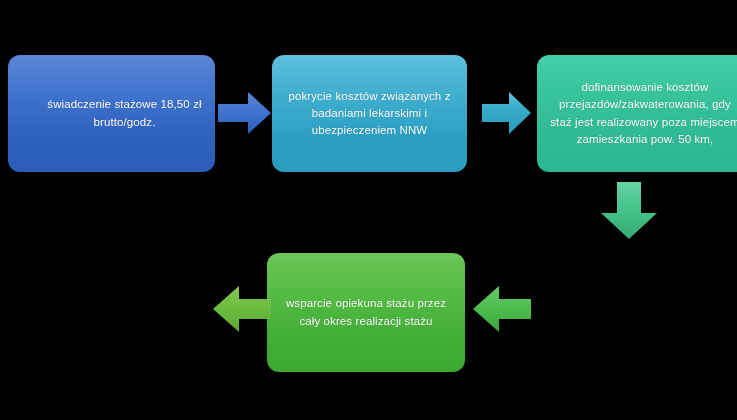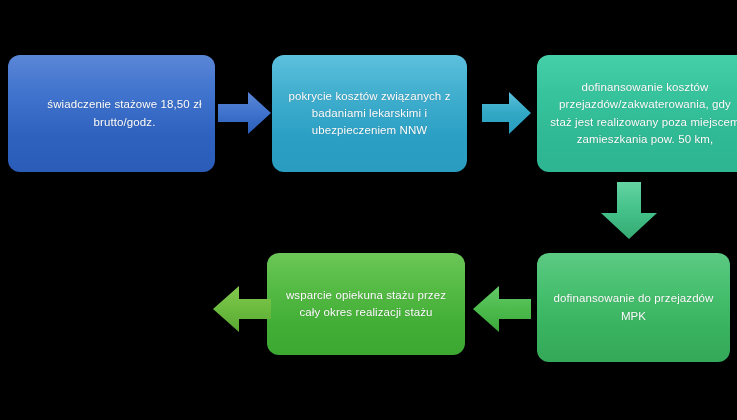--- a/index.html
+++ b/index.html
@@ -52,21 +52,21 @@
   #node-3 {
     left: 537px; top: 55px; width: 216px; height: 117px;
     background: linear-gradient(180deg, #46cfa8 0%, #37c49d 32%, #2fb994 70%, #2eb591 100%);
   }
   
   #node-4 {
     left: 537px; top: 253px; width: 193px; height: 109px;
     background: linear-gradient(180deg, #5cc983 0%, #47c06f 34%, #39b25f 70%, #34a959 100%);
   }
   #node-5 {
-    left: 267px; top: 253px; width: 198px; height: 102px;
+    left: 267px; top: 253px; width: 198px; height: 119px;
     background: linear-gradient(180deg, #6cc657 0%, #55bb45 34%, #42ae36 70%, #3ca832 100%);
   }
   #node-6 {
     left: 8px; top: 253px; width: 197px; height: 109px;
     background: linear-gradient(180deg, #8dc25e 0%, #7eba4d 34%, #72b142 70%, #6dad3e 100%);
   }
   .arrow {
     position: absolute;
   }
   .arrow svg { display: block; }
@@ -119,21 +119,20 @@
         <linearGradient id="g3" x1="0" y1="0" x2="0" y2="1">
           <stop offset="0%" stop-color="#63d3a2"></stop>
           <stop offset="50%" stop-color="#44c189"></stop>
           <stop offset="100%" stop-color="#35ab73"></stop>
         </linearGradient>
       </defs>
       <path d="M20,0 L44,0 L44,31 L60,31 L32,57 L4,31 L20,31 Z" fill="url(#g3)"></path>
     </svg>
   </div>
 
-  <div class="node" id="node-4">dofinansowanie do przejazdów MPK</div>
 
   <div class="arrow" id="arrow-4">
     <svg width="60" height="52" viewBox="0 0 60 52">
       <defs>
         <linearGradient id="g4" x1="0" y1="0" x2="0" y2="1">
           <stop offset="0%" stop-color="#65c96a"></stop>
           <stop offset="50%" stop-color="#4cbb4c"></stop>
           <stop offset="100%" stop-color="#3ca73c"></stop>
         </linearGradient>
       </defs>

